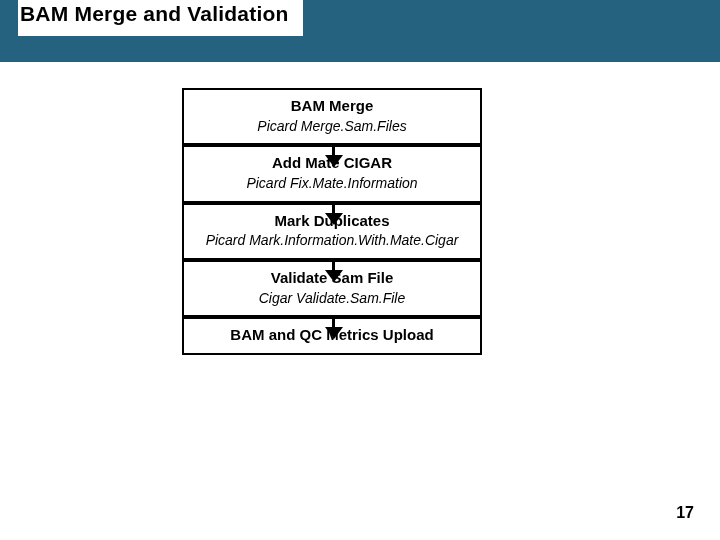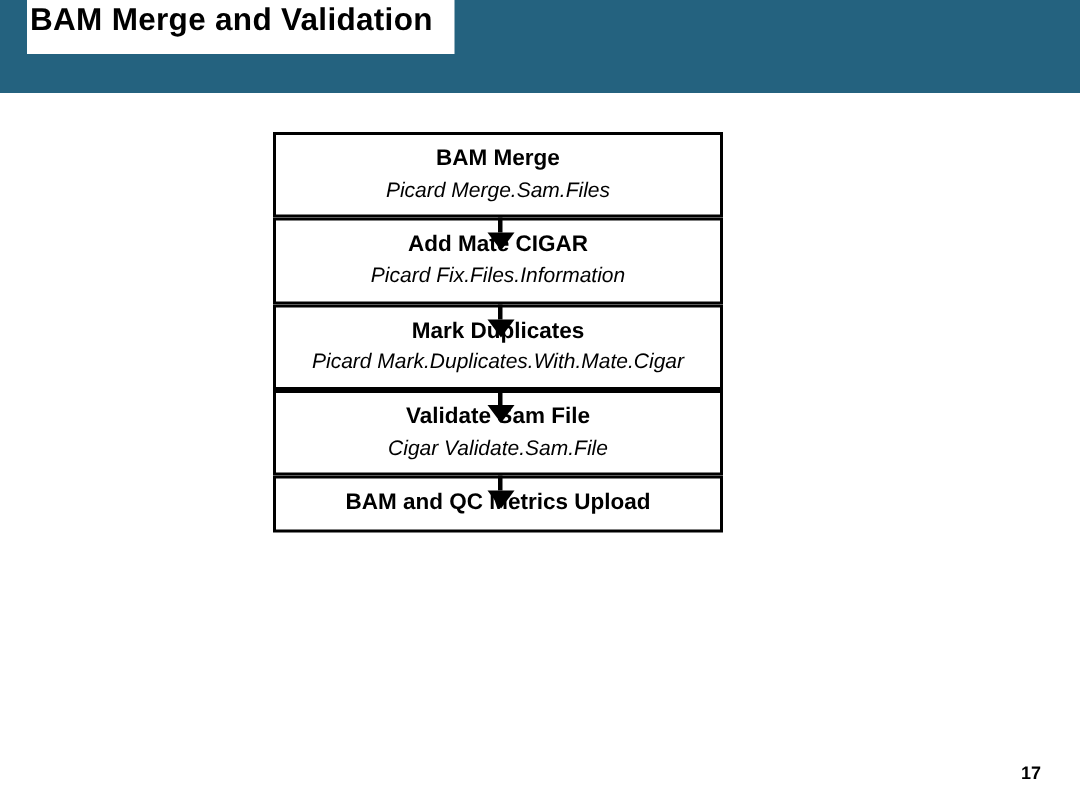--- a/index.html
+++ b/index.html
@@ -72,21 +72,21 @@
     width: 0; height: 0;
     border-left: 9px solid transparent;
     border-right: 9px solid transparent;
     border-top: 12px solid #000;
     margin-left: -7.5px;
   }
   .page-num {
     position: absolute;
     right: 26px;
     bottom: 18px;
-    font-size: 12px;
+    font-size: 16px;
     font-weight: bold;
     color: #000;
   }
 </style>
 </head>
 <body>
 
 <div class="slide">
 
   <div class="title-bar">
@@ -96,27 +96,27 @@
   <div class="flow">
 
     <div class="step">
       <div class="label">BAM Merge</div>
       <div class="tool">Picard Merge.Sam.Files</div>
     </div>
     <div class="arrow"></div>
 
     <div class="step">
       <div class="label">Add Mate CIGAR</div>
-      <div class="tool">Picard Fix.Files.Information</div>
+      <div class="tool">Picard Fix.Mate.Information</div>
     </div>
     <div class="arrow"></div>
 
     <div class="step">
       <div class="label">Mark Duplicates</div>
-      <div class="tool">Picard Mark.Duplicates.With.Mate.Cigar</div>
+      <div class="tool">Picard Mark.Information.With.Mate.Cigar</div>
     </div>
     <div class="arrow"></div>
 
     <div class="step">
       <div class="label">Validate Sam File</div>
       <div class="tool">Cigar Validate.Sam.File</div>
     </div>
     <div class="arrow"></div>
 
     <div class="step">

